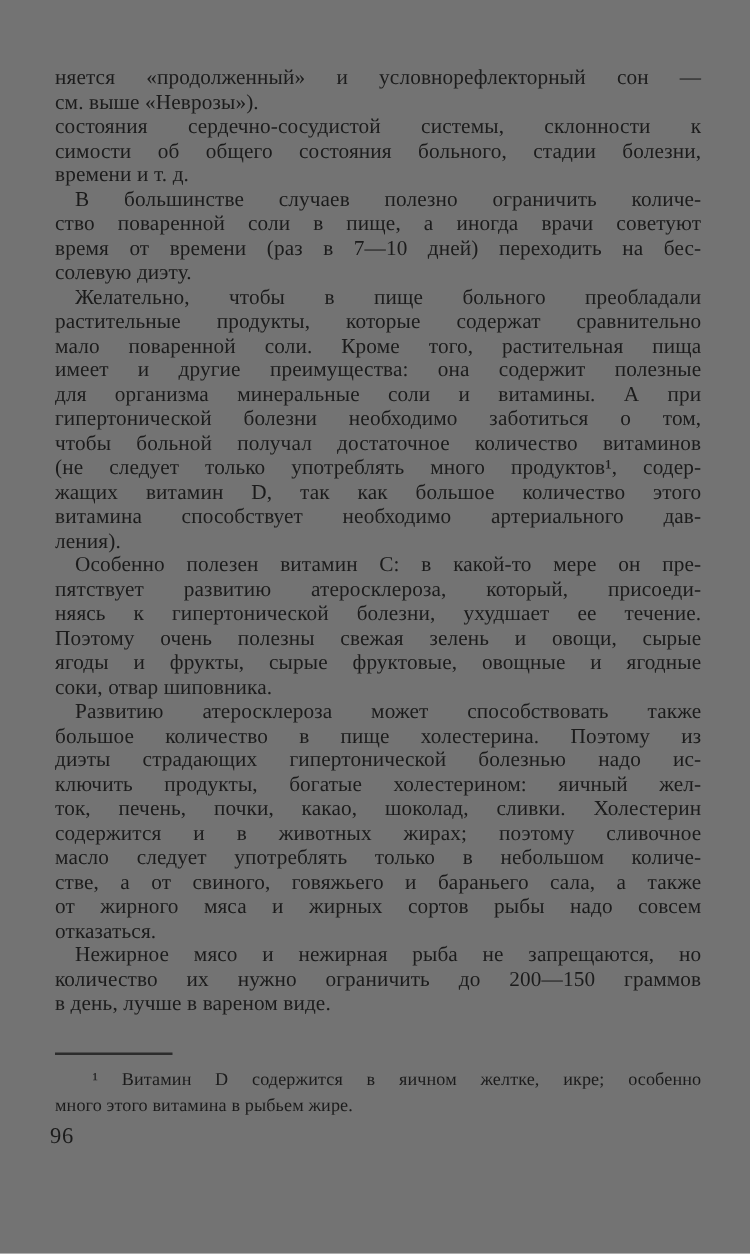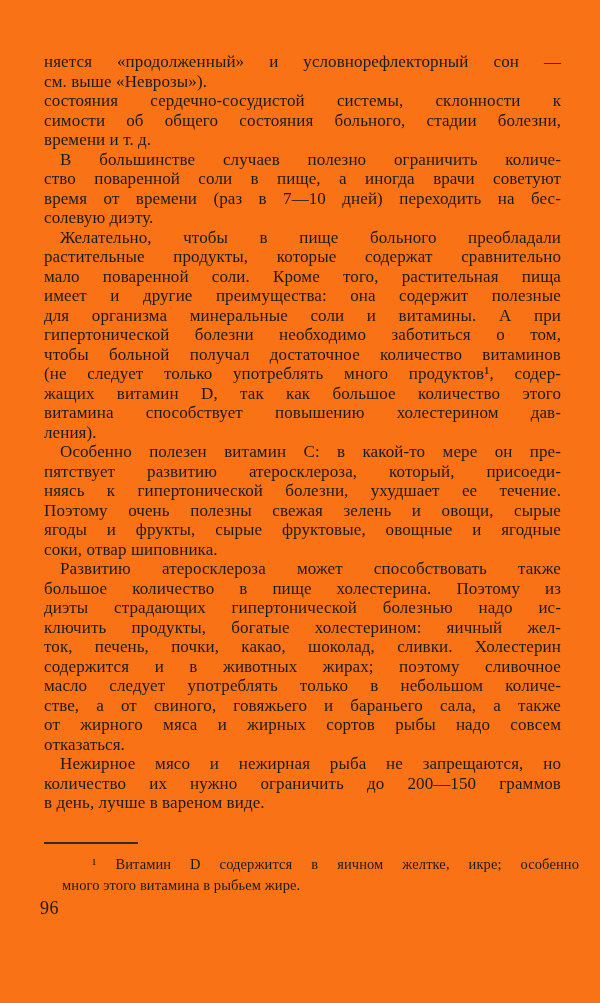--- a/index.html
+++ b/index.html
@@ -4,21 +4,21 @@
 <style>
   html, body {
     margin: 0;
     padding: 0;
     background: #ffffff;
   }
   .page {
     position: relative;
     width: 600px;
     height: 1003px;
-    background: #f97316;
+    background: #737373;
     color: #1b1b1b;
     font-family: "Liberation Serif", "DejaVu Serif", serif;
     overflow: hidden;
   }
   .body-text {
     position: absolute;
     left: 44px;
     top: 52px;
     width: 517px;
     font-size: 17px;
@@ -45,21 +45,20 @@
     background: #2c2c2c;
   }
   .footnote {
     position: absolute;
     left: 44px;
     top: 854px;
     width: 517px;
     font-size: 14.5px;
     line-height: 20.5px;
     letter-spacing: 0.1px;
-    margin-left: 18px;
   }
   .footnote .line.indent {
     text-indent: 30px;
   }
   .page-number {
     position: absolute;
     left: 40px;
     top: 898px;
     font-size: 18px;
     letter-spacing: 0.5px;
@@ -93,21 +92,21 @@
     <div class="para">
       <div class="line indent">Желательно, чтобы в пище больного преобладали</div>
       <div class="line">растительные продукты, которые содержат сравнительно</div>
       <div class="line">мало поваренной соли. Кроме того, растительная пища</div>
       <div class="line">имеет и другие преимущества: она содержит полезные</div>
       <div class="line">для организма минеральные соли и витамины. А при</div>
       <div class="line">гипертонической болезни необходимо заботиться о том,</div>
       <div class="line">чтобы больной получал достаточное количество витаминов</div>
       <div class="line">(не следует только употреблять много продуктов¹, содер-</div>
       <div class="line">жащих витамин D, так как большое количество этого</div>
-      <div class="line">витамина способствует повышению холестерином дав-</div>
+      <div class="line">витамина способствует необходимо артериального дав-</div>
       <div class="line last">ления).</div>
     </div>
 
     <div class="para">
       <div class="line indent">Особенно полезен витамин С: в какой-то мере он пре-</div>
       <div class="line">пятствует развитию атеросклероза, который, присоеди-</div>
       <div class="line">няясь к гипертонической болезни, ухудшает ее течение.</div>
       <div class="line">Поэтому очень полезны свежая зелень и овощи, сырые</div>
       <div class="line">ягоды и фрукты, сырые фруктовые, овощные и ягодные</div>
       <div class="line last">соки, отвар шиповника.</div>

